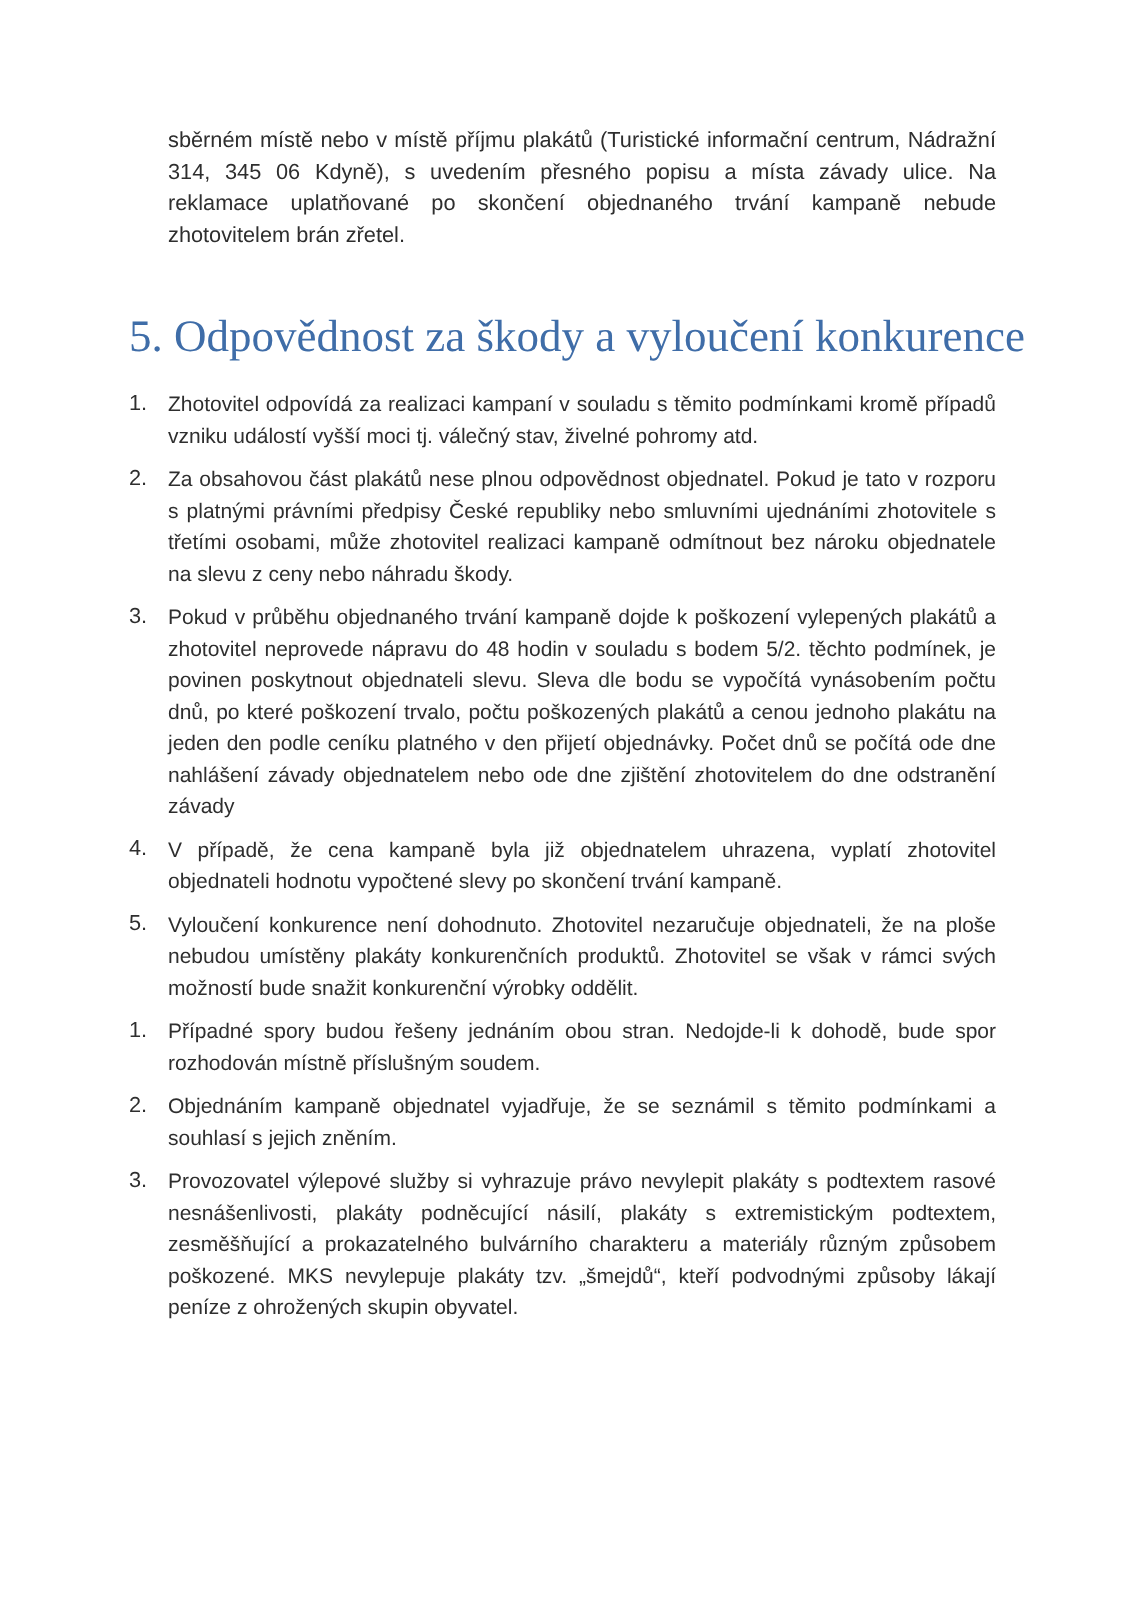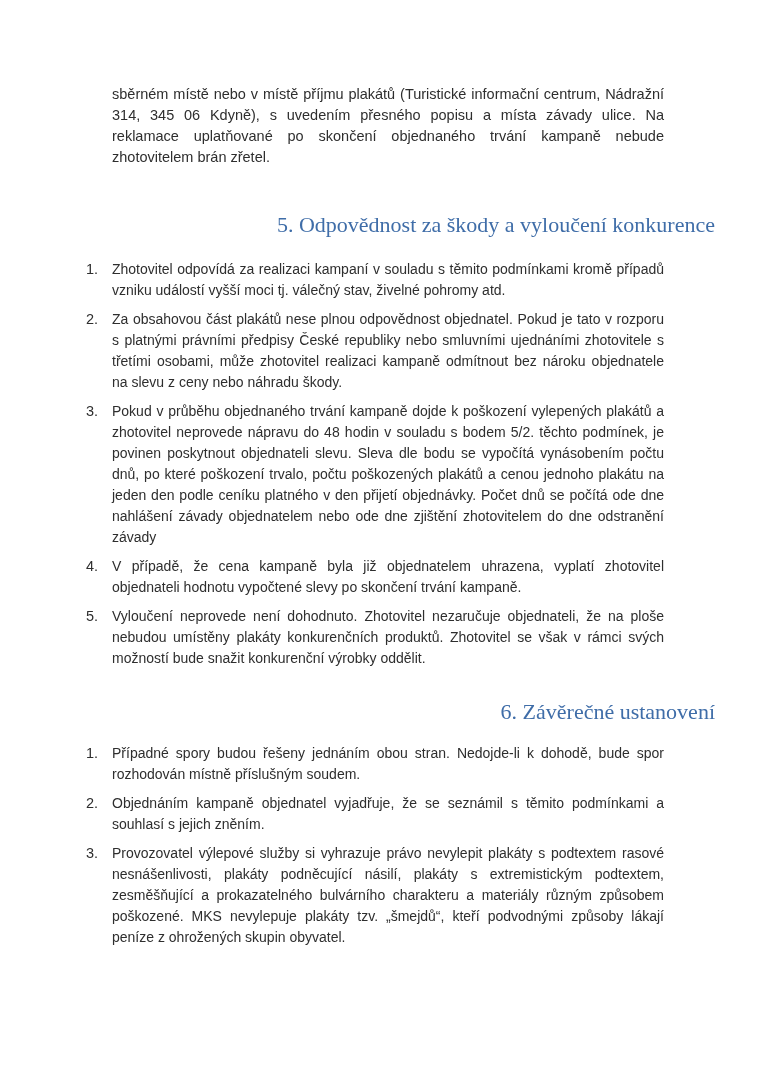--- a/index.html
+++ b/index.html
@@ -21,25 +21,24 @@
   .intro {
     margin: 0 0 0 26px;
     width: 552px;
     font-size: 14.5px;
     line-height: 21px;
     text-align: justify;
   }
   .section-heading {
     font-family: "Liberation Serif", "DejaVu Serif", serif;
     font-weight: 400;
-    font-size: 22px;
+    font-size: 30px;
     line-height: 30px;
     color: var(--heading_color, #3f6da8);
     margin: 42px 0 19px 0;
-    text-align: right;
   }
   .section-heading.second {
     margin-top: 28px;
     margin-bottom: 16px;
   }
   .list {
     margin: 0;
   }
   .list-item {
     display: flex;
@@ -80,25 +79,24 @@
     <div class="list-item">
       <span class="num">3.</span>
       <span class="text">Pokud v průběhu objednaného trvání kampaně dojde k poškození vylepených plakátů a zhotovitel neprovede nápravu do 48 hodin v souladu s bodem 5/2. těchto podmínek, je povinen poskytnout objednateli slevu. Sleva dle bodu se vypočítá vynásobením počtu dnů, po které poškození trvalo, počtu poškozených plakátů a cenou jednoho plakátu na jeden den podle ceníku platného v den přijetí objednávky. Počet dnů se počítá ode dne nahlášení závady objednatelem nebo ode dne zjištění zhotovitelem do dne odstranění závady</span>
     </div>
     <div class="list-item">
       <span class="num">4.</span>
       <span class="text">V případě, že cena kampaně byla již objednatelem uhrazena, vyplatí zhotovitel objednateli hodnotu vypočtené slevy po skončení trvání kampaně.</span>
     </div>
     <div class="list-item">
       <span class="num">5.</span>
-      <span class="text">Vyloučení neprovede není dohodnuto. Zhotovitel nezaručuje objednateli, že na ploše nebudou umístěny plakáty konkurenčních produktů. Zhotovitel se však v rámci svých možností bude snažit konkurenční výrobky oddělit.</span>
+      <span class="text">Vyloučení konkurence není dohodnuto. Zhotovitel nezaručuje objednateli, že na ploše nebudou umístěny plakáty konkurenčních produktů. Zhotovitel se však v rámci svých možností bude snažit konkurenční výrobky oddělit.</span>
     </div>
   </div>
 
-  <h2 class="section-heading second">6. Závěrečné ustanovení</h2>
 
   <div class="list">
     <div class="list-item">
       <span class="num">1.</span>
       <span class="text">Případné spory budou řešeny jednáním obou stran. Nedojde-li k dohodě, bude spor rozhodován místně příslušným soudem.</span>
     </div>
     <div class="list-item">
       <span class="num">2.</span>
       <span class="text">Objednáním kampaně objednatel vyjadřuje, že se seznámil s těmito podmínkami a souhlasí s jejich zněním.</span>
     </div>

